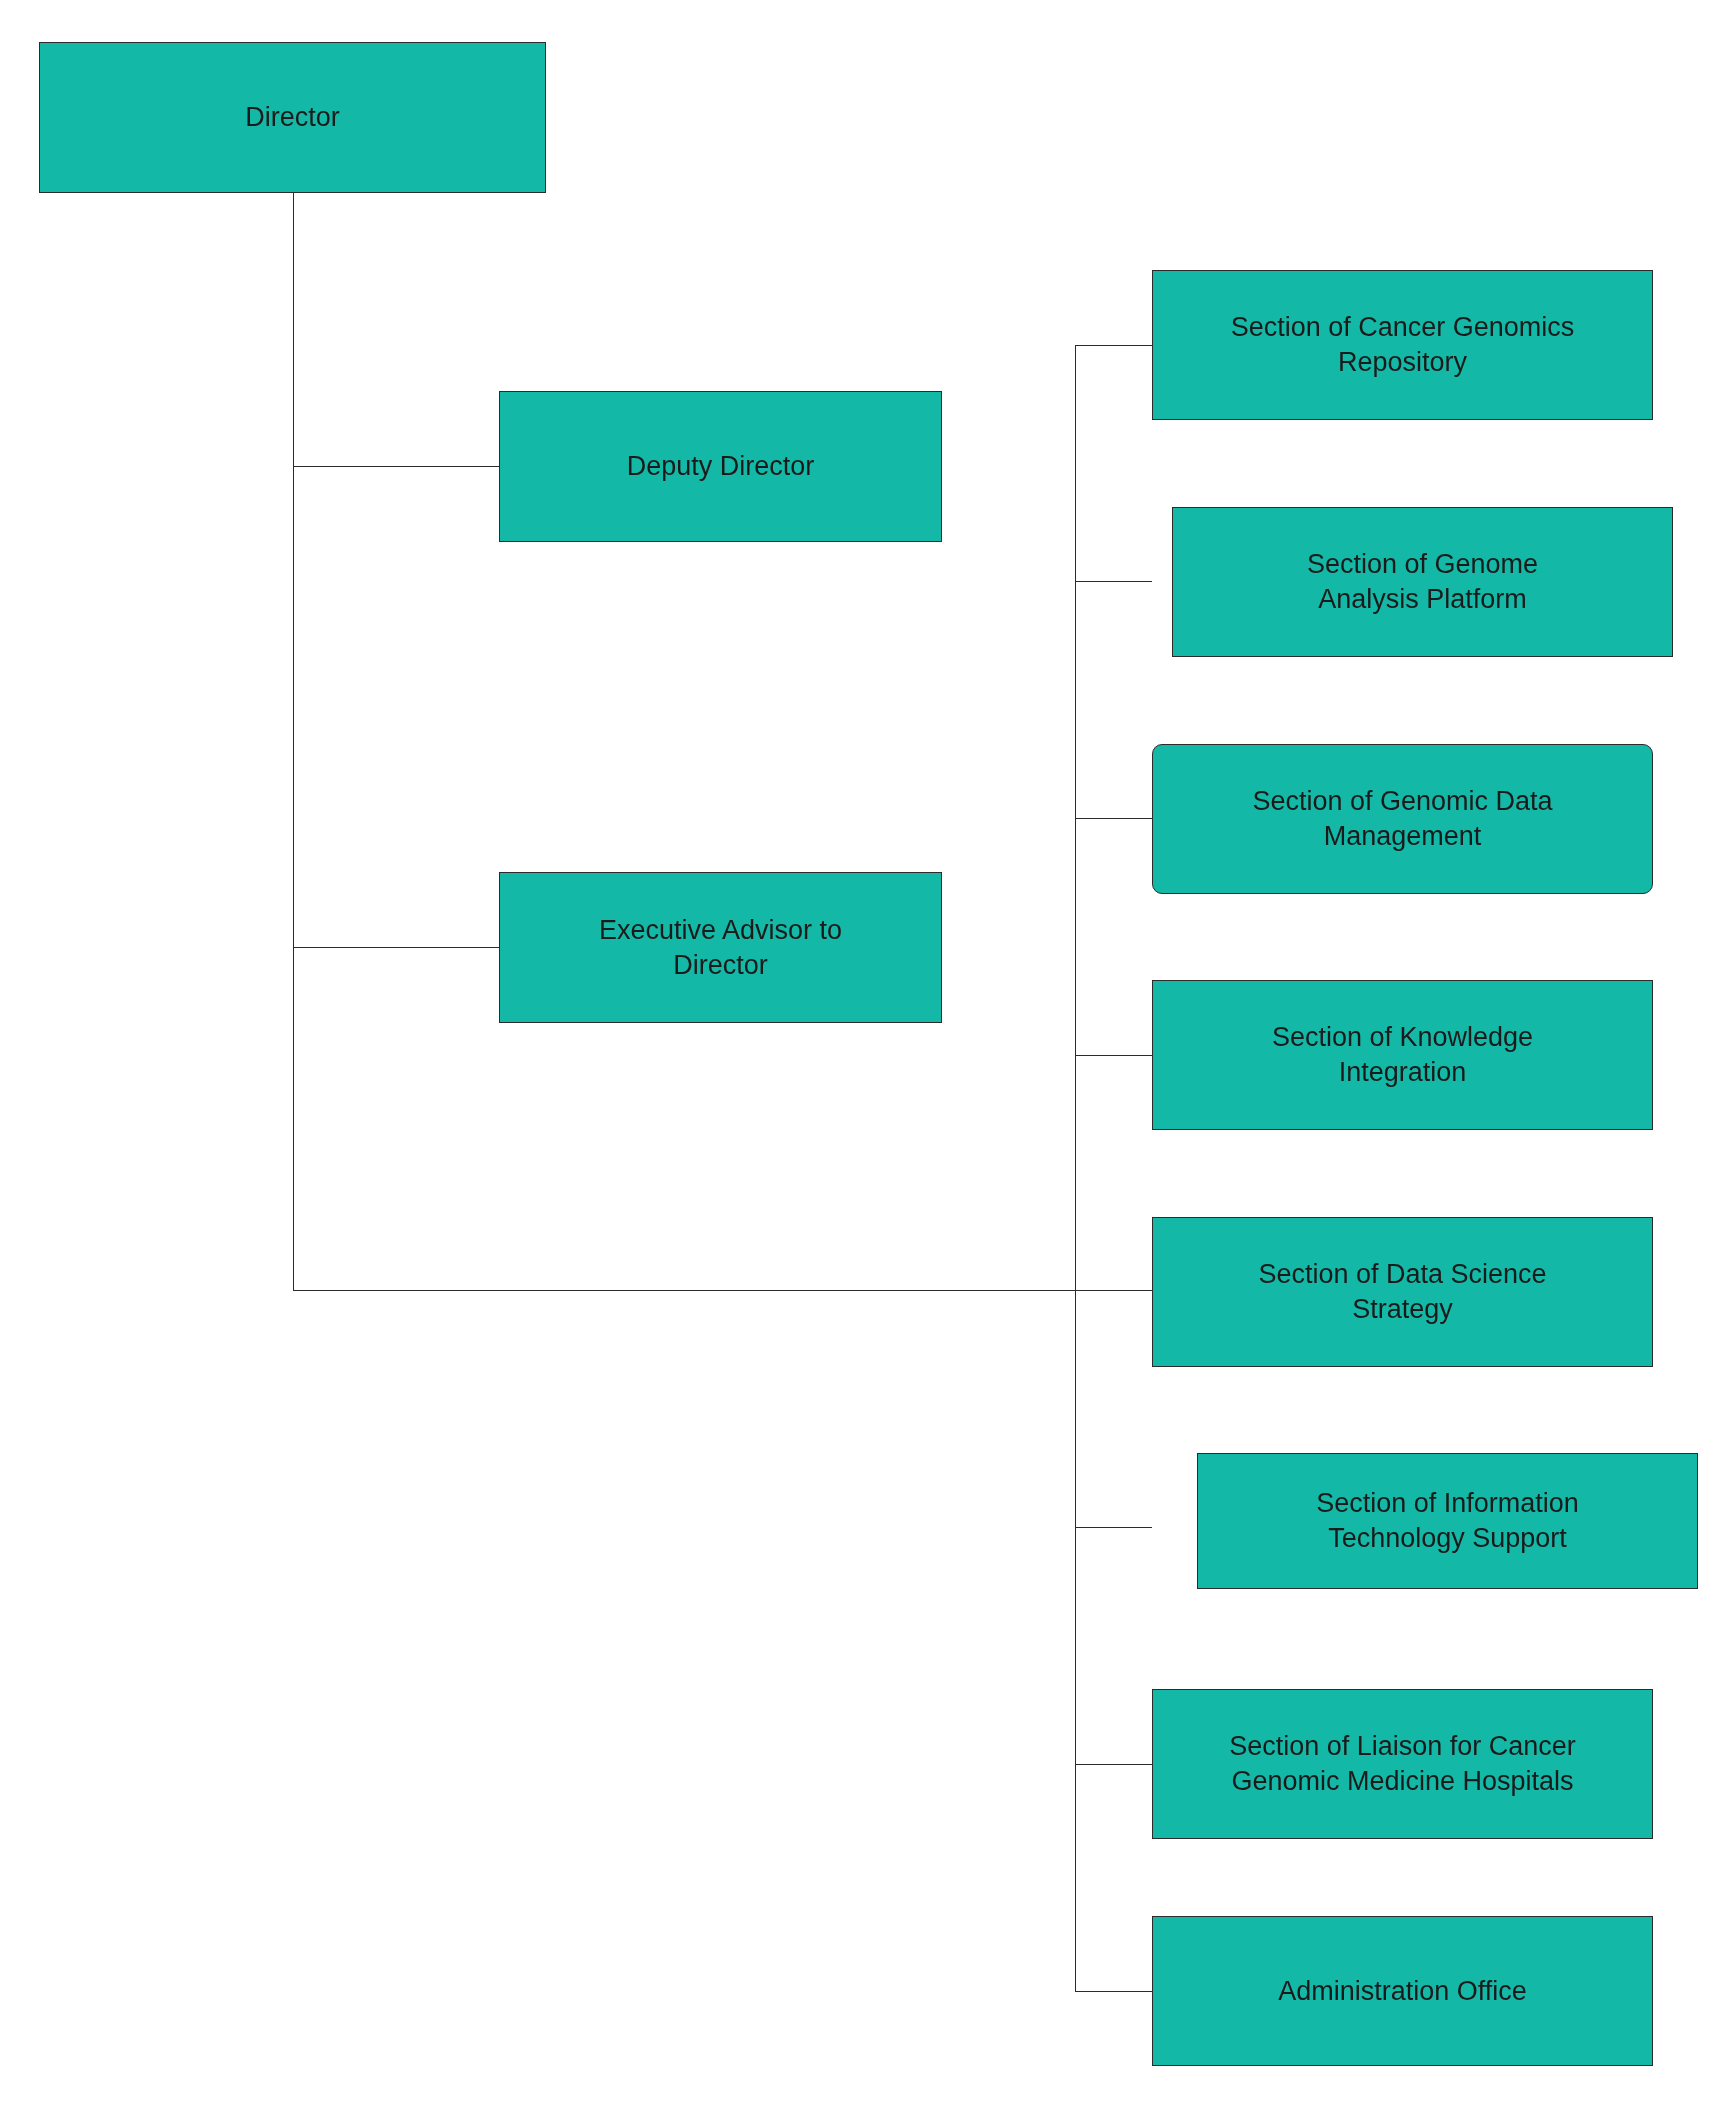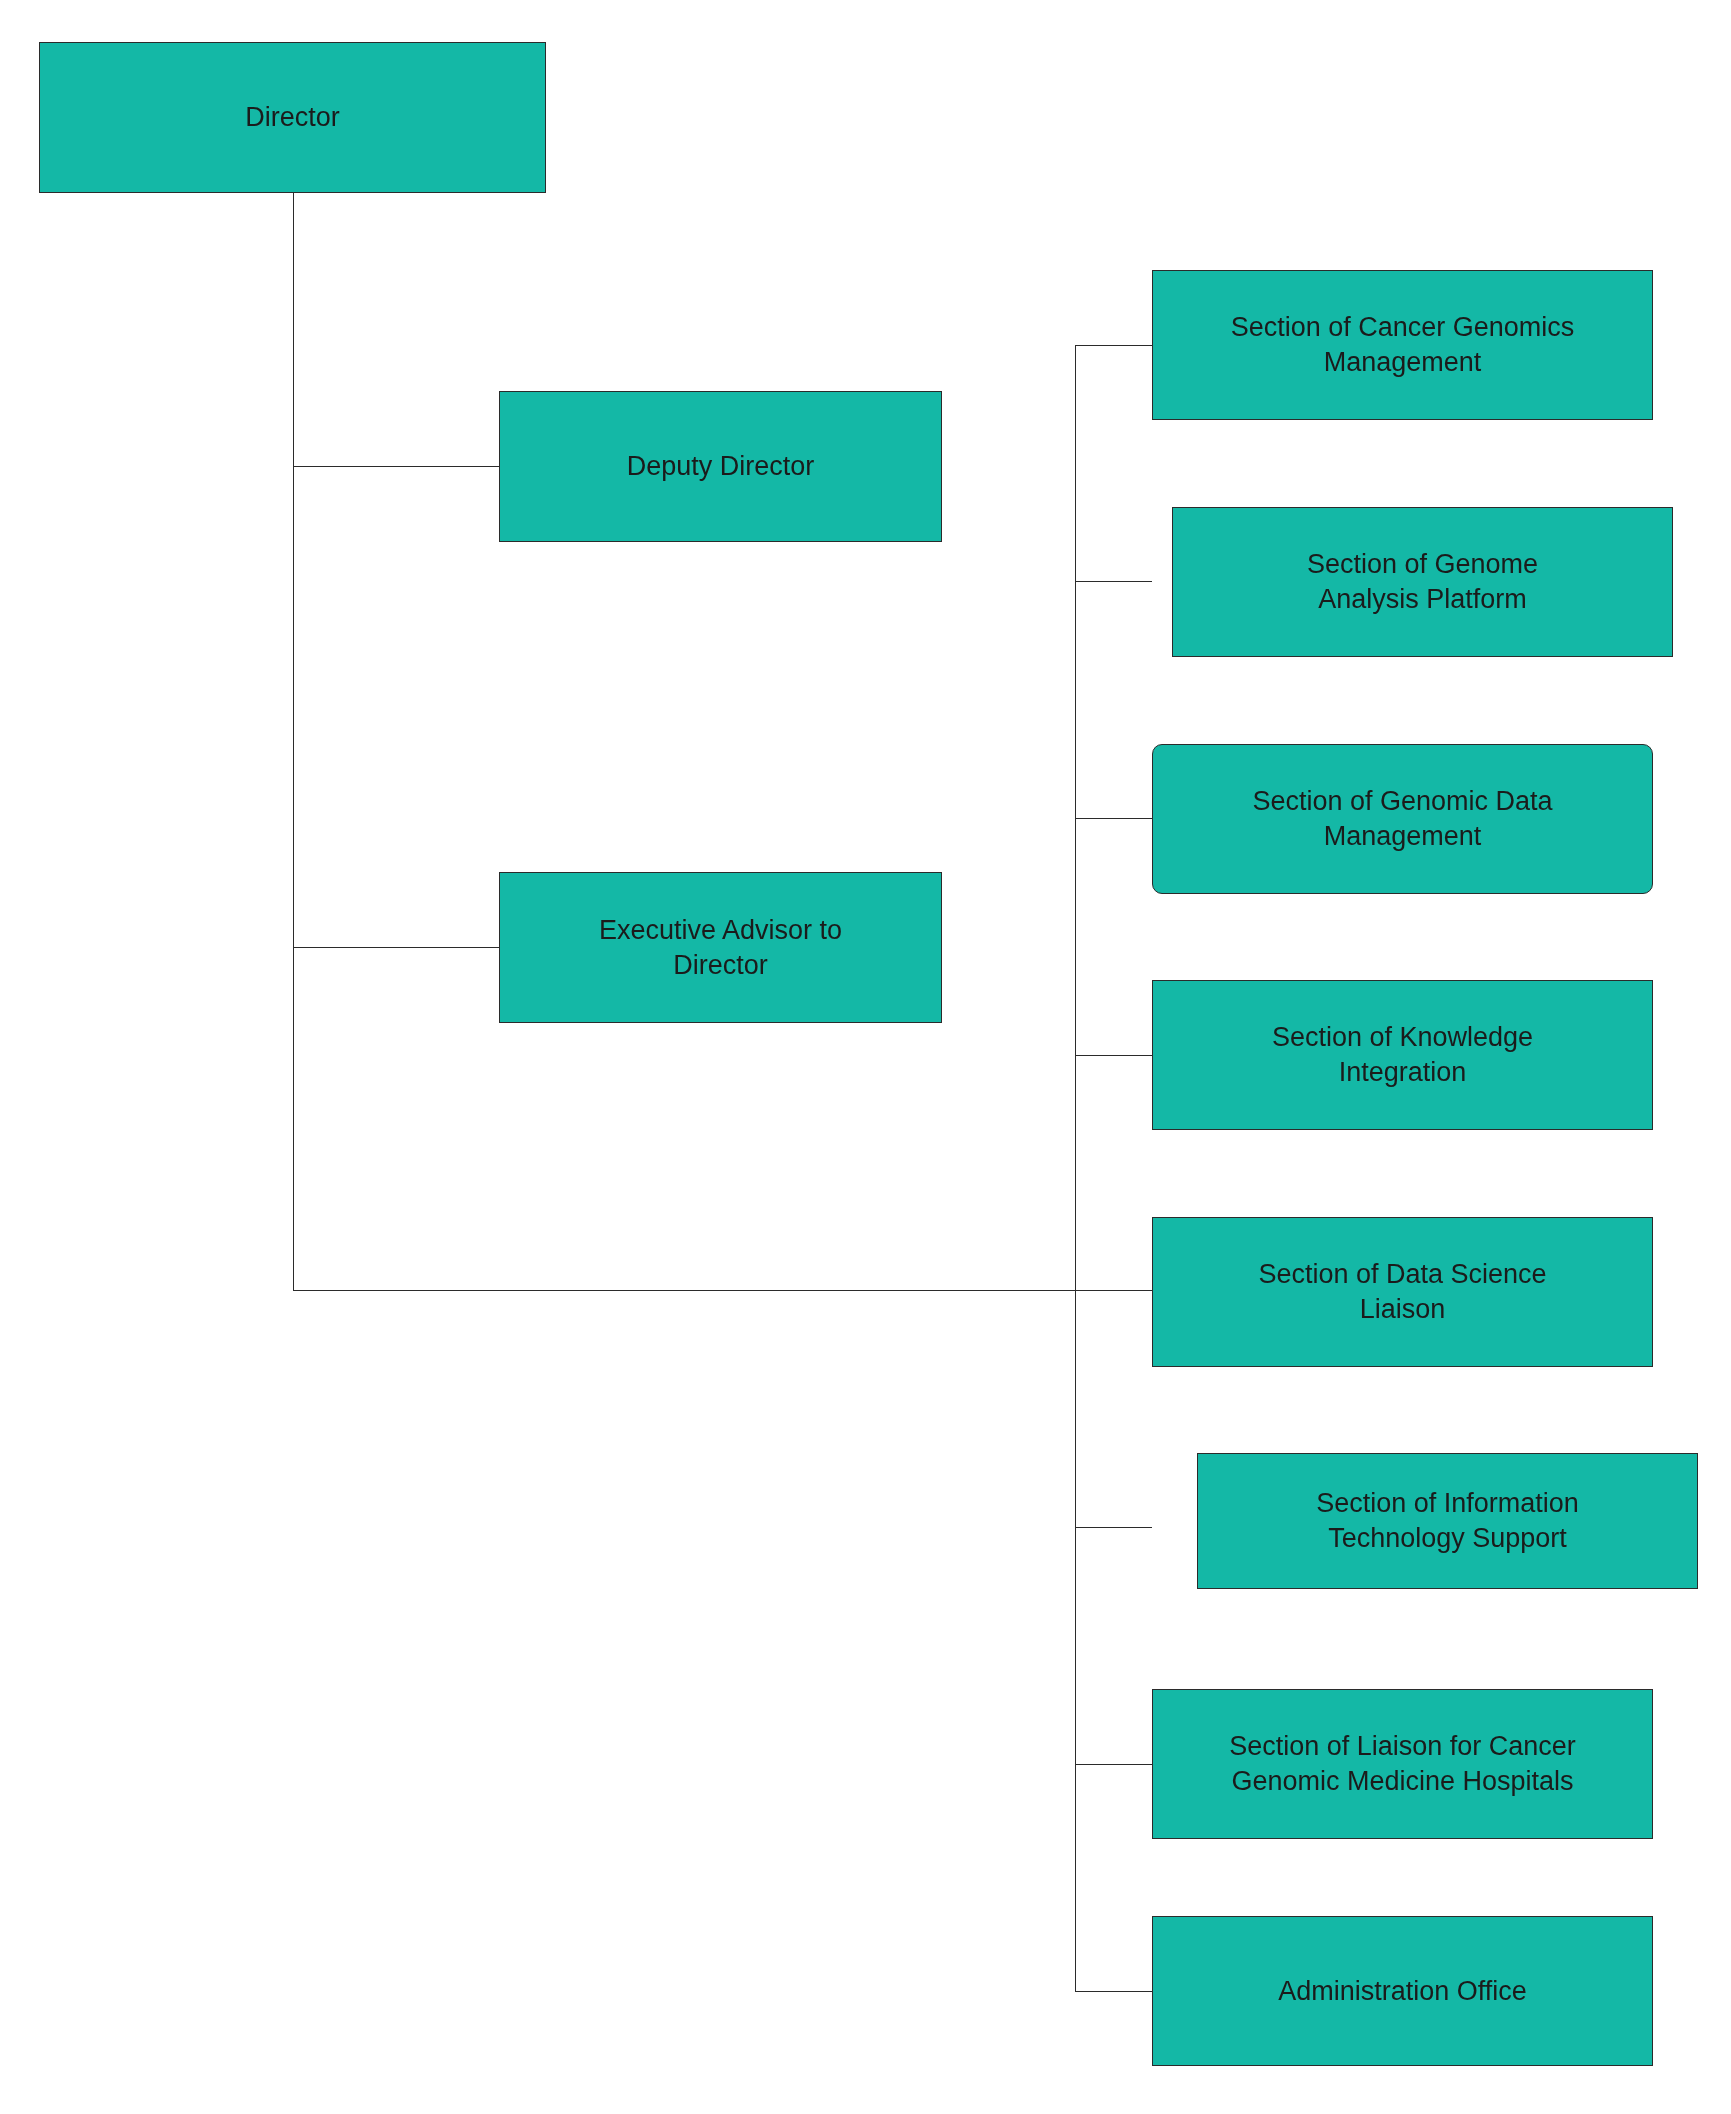--- a/index.html
+++ b/index.html
@@ -76,41 +76,41 @@
     <span class="label">Deputy Director</span>
   </div>
 
   <div class="node" style="left:499px; top:872px; width:443px; height:151px;">
     <span class="label">Executive Advisor to
 Director</span>
   </div>
 
   <div class="node" style="left:1152px; top:270px; width:501px; height:150px;">
     <span class="label">Section of Cancer Genomics
-Management</span>
+Repository</span>
   </div>
 
   <div class="node" style="left:1152px; top:507px; width:501px; height:150px;margin-left:20px;">
     <span class="label">Section of Genome
 Analysis Platform</span>
   </div>
 
   <div class="node" style="left:1152px; top:744px; width:501px; height:150px;border-radius:10px;">
     <span class="label">Section of Genomic Data
 Management</span>
   </div>
 
   <div class="node" style="left:1152px; top:980px; width:501px; height:150px;">
     <span class="label">Section of Knowledge
 Integration</span>
   </div>
 
   <div class="node" style="left:1152px; top:1217px; width:501px; height:150px;">
     <span class="label">Section of Data Science
-Liaison</span>
+Strategy</span>
   </div>
 
   <div class="node" style="left:1197px; top:1453px; width:501px; height:136px;">
     <span class="label">Section of Information
 Technology Support</span>
   </div>
 
   <div class="node" style="left:1152px; top:1689px; width:501px; height:150px;">
     <span class="label">Section of Liaison for Cancer
 Genomic Medicine Hospitals</span>

